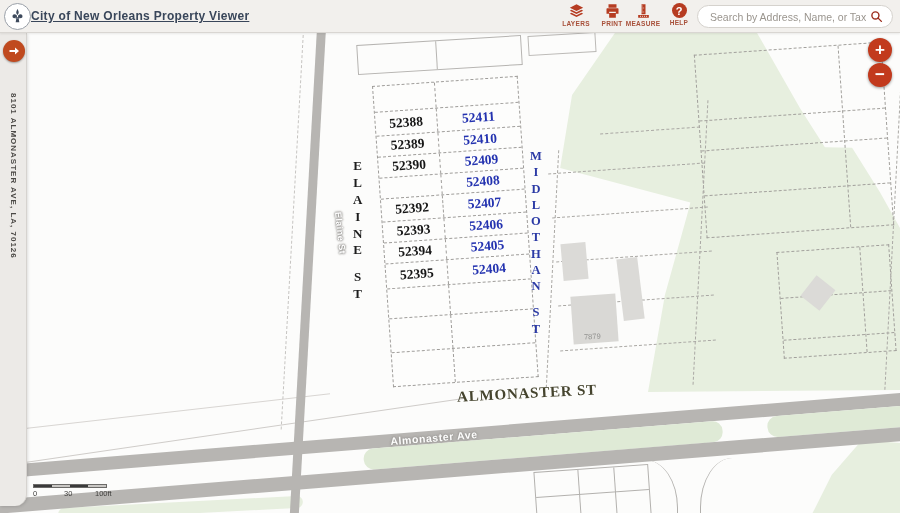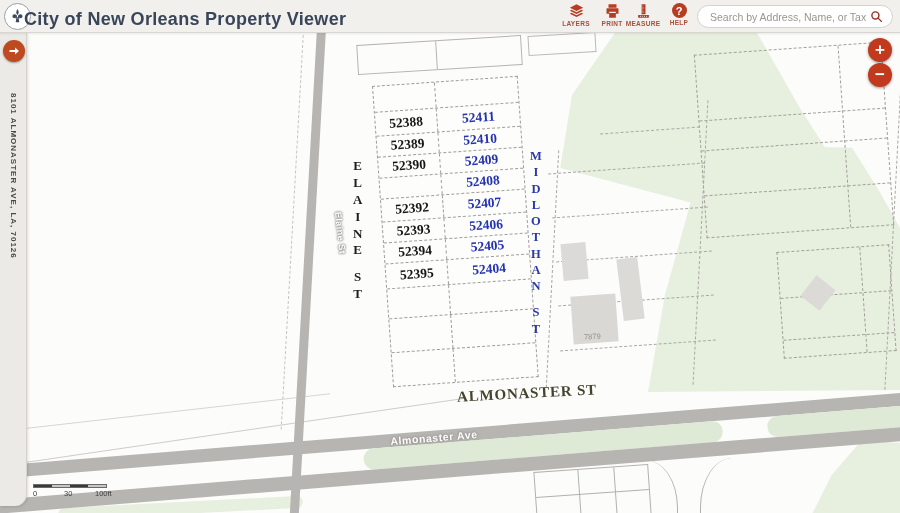--- a/index.html
+++ b/index.html
@@ -108,22 +108,22 @@
   #almonaster-st-label { position:absolute; left:457px; top:385px; transform:rotate(-3deg);
              font-family:"Liberation Serif",serif; font-weight:bold; font-size:15px;
              letter-spacing:.8px; color:#45442e; white-space:nowrap; }
 
   
   #topbar { position:absolute; left:0; top:0; width:900px; height:33px; background:#f2f0ed;
             border-bottom:1px solid #d9d6d2; box-shadow:0 1px 2px rgba(0,0,0,.08); z-index:20; }
   #logo { position:absolute; left:4px; top:3px; width:27px; height:27px; border-radius:50%;
           background:#fff; border:1px solid #9aa0a8; display:flex; align-items:center; justify-content:center; }
   #logo svg { width:17px; height:17px; fill:#3d4a5c; }
-  #app-title { position:absolute; left:24px; top:9px; font-size:18px; font-weight:bold;
-               color:#39465a; letter-spacing:.3px; }
+  #app-title { position:absolute; left:31px; top:9px; font-size:12px; font-weight:bold;
+               color:#39465a; letter-spacing:.3px;text-decoration:underline; }
   .tool { position:absolute; top:3px; width:36px; height:28px; background:none; border:none;
           display:flex; flex-direction:column; align-items:center; cursor:pointer; color:#b63c22; }
   .tool svg { width:17px; height:16px; fill:#b63c22; }
   .tool .tlabel { font-size:6.5px; font-weight:bold; letter-spacing:.3px; color:#a8503a; margin-top:1px; }
   #tool-layers  { left:558px; } #tool-print { left:594px; }
   #tool-measure { left:625px; } #tool-help  { left:661px; }
   #help-circle { width:15px; height:15px; border-radius:50%; background:#b63c22; color:#fff;
                  font-size:11px; font-weight:bold; display:flex; align-items:center; justify-content:center; }
   #search-wrap { position:absolute; right:7px; top:5px; width:196px; height:23px; background:#fff;
                  border:1px solid #d5d2cd; border-radius:12px; display:flex; align-items:center; }

